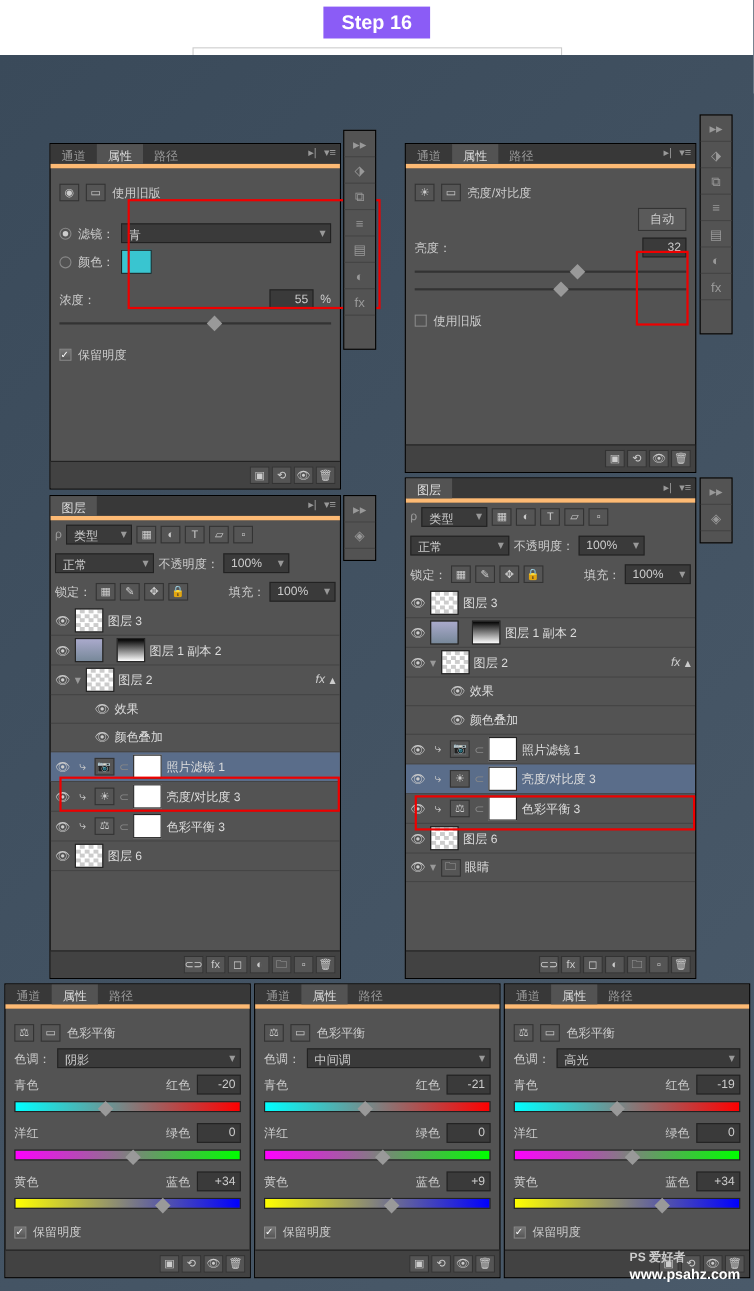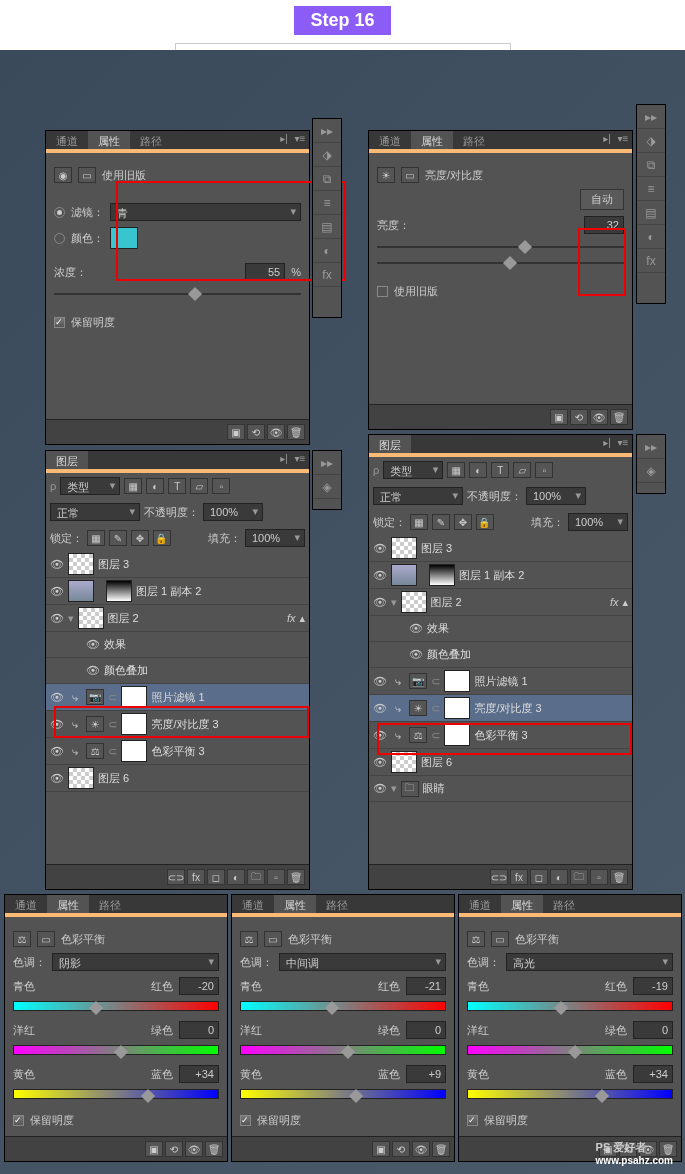--- a/index.html
+++ b/index.html
@@ -41,21 +41,21 @@
 .thumb.white{background:#fff}
 .thumb.img{background:linear-gradient(#aac,#789)}
 .layer-name{flex:1;color:#ddd}
 .hdr-icons{display:flex;gap:4px;padding:4px;align-items:center}
 .gradient-bar{height:10px;background:linear-gradient(to right,#0ff,#f00);flex:1;border:1px solid #222}
 .gradient-bar.mg{background:linear-gradient(to right,#f0f,#0f0)}
 .gradient-bar.yb{background:linear-gradient(to right,#ff0,#00f)}
 .label-sm{min-width:32px}
 .btn{background:#5a5a5a;border:1px solid #333;padding:2px 10px}
 .watermark{position:absolute;bottom:8px;right:12px;color:#7dff7d;font-size:16px;font-weight:bold}
-.watermark .sub{color:#fff;font-size:10px;display:block}
+.watermark .sub{color:#fff;font-size:13px;display:block}
 .panel-menu{position:absolute;right:2px;top:2px;display:flex;gap:2px}
 .pm{width:14px;height:14px;color:#999;font-size:10px;text-align:center}
 </style>
 </head>
 <body>
 
 <div class="top-bar">
   <span class="step-badge">Step 16</span>
   <div><span class="instruction">然后添加以下调整图层，对上一步创建剪切蒙版</span></div>
 </div>

